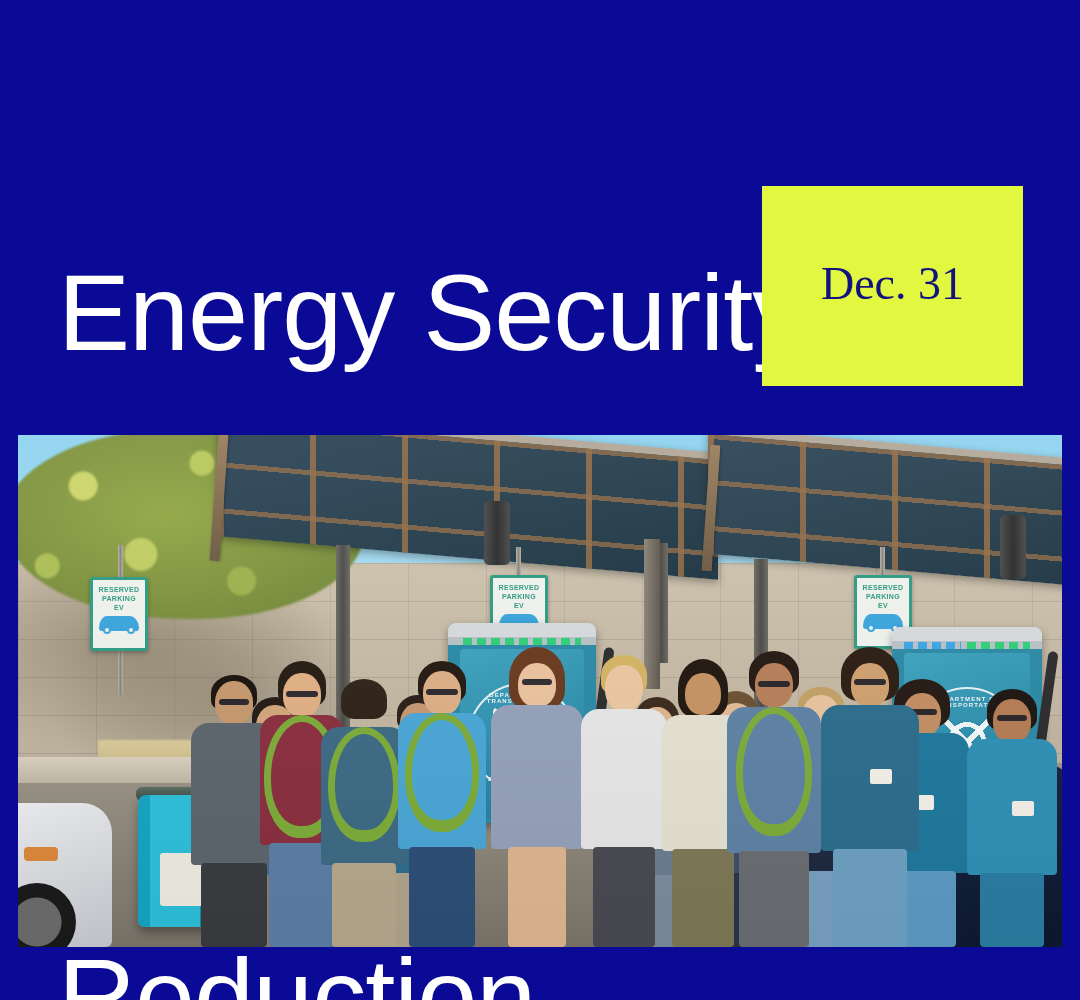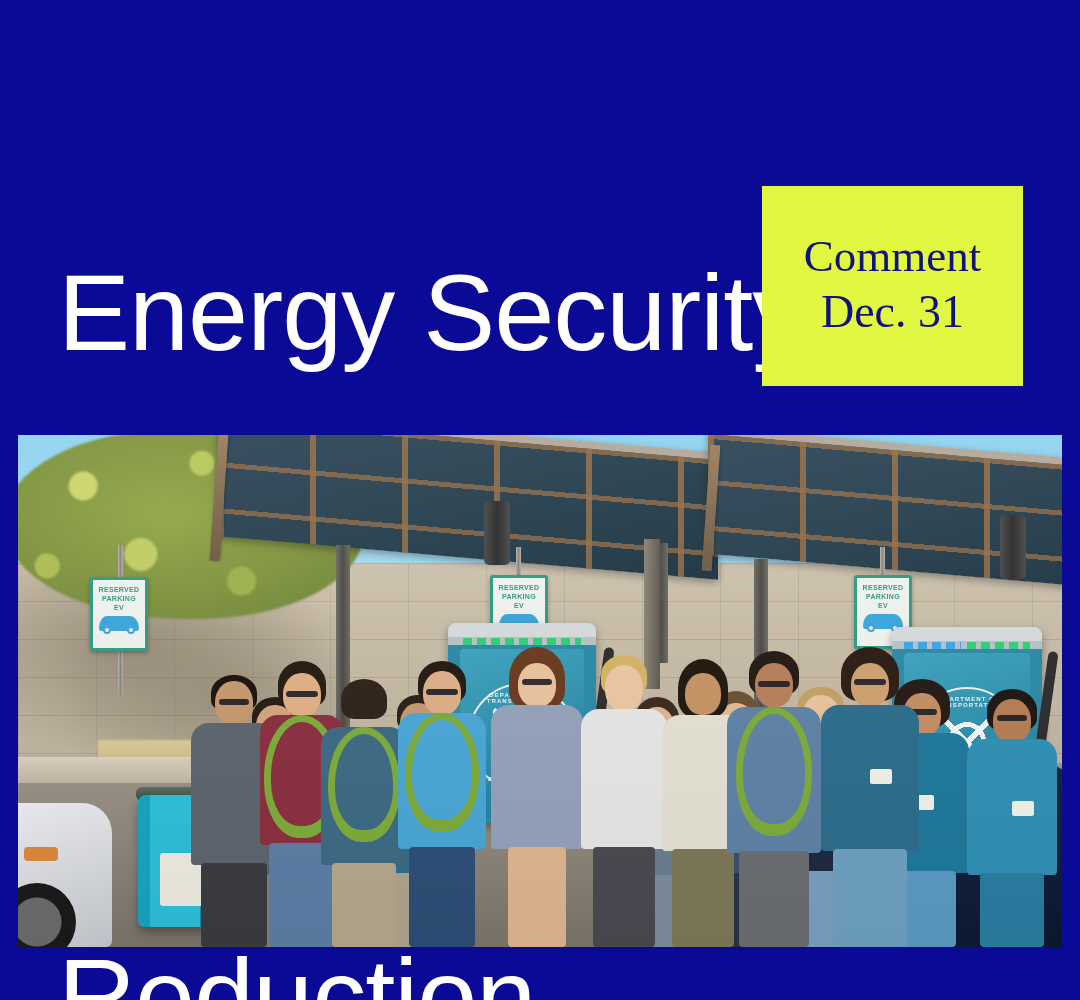--- a/index.html
+++ b/index.html
@@ -345,21 +345,20 @@
 
 <div id="poster">
 
   <div class="headline">
     <span class="hl-line">Energy Security</span>
     <span class="hl-line">&amp; Waste</span>
     <span class="hl-line">Reduction</span>
   </div>
 
   <div class="badge">
-    <span class="badge-line l1">Comment</span>
     <span class="badge-line l3">Dec. 31</span>
   </div>
 
   <div class="photo">
     <div class="photo-inner">
 
       <div class="sky"></div>
       <div class="wall"></div>
       <div class="wall-shadow"></div>
       <div class="tree"></div>

